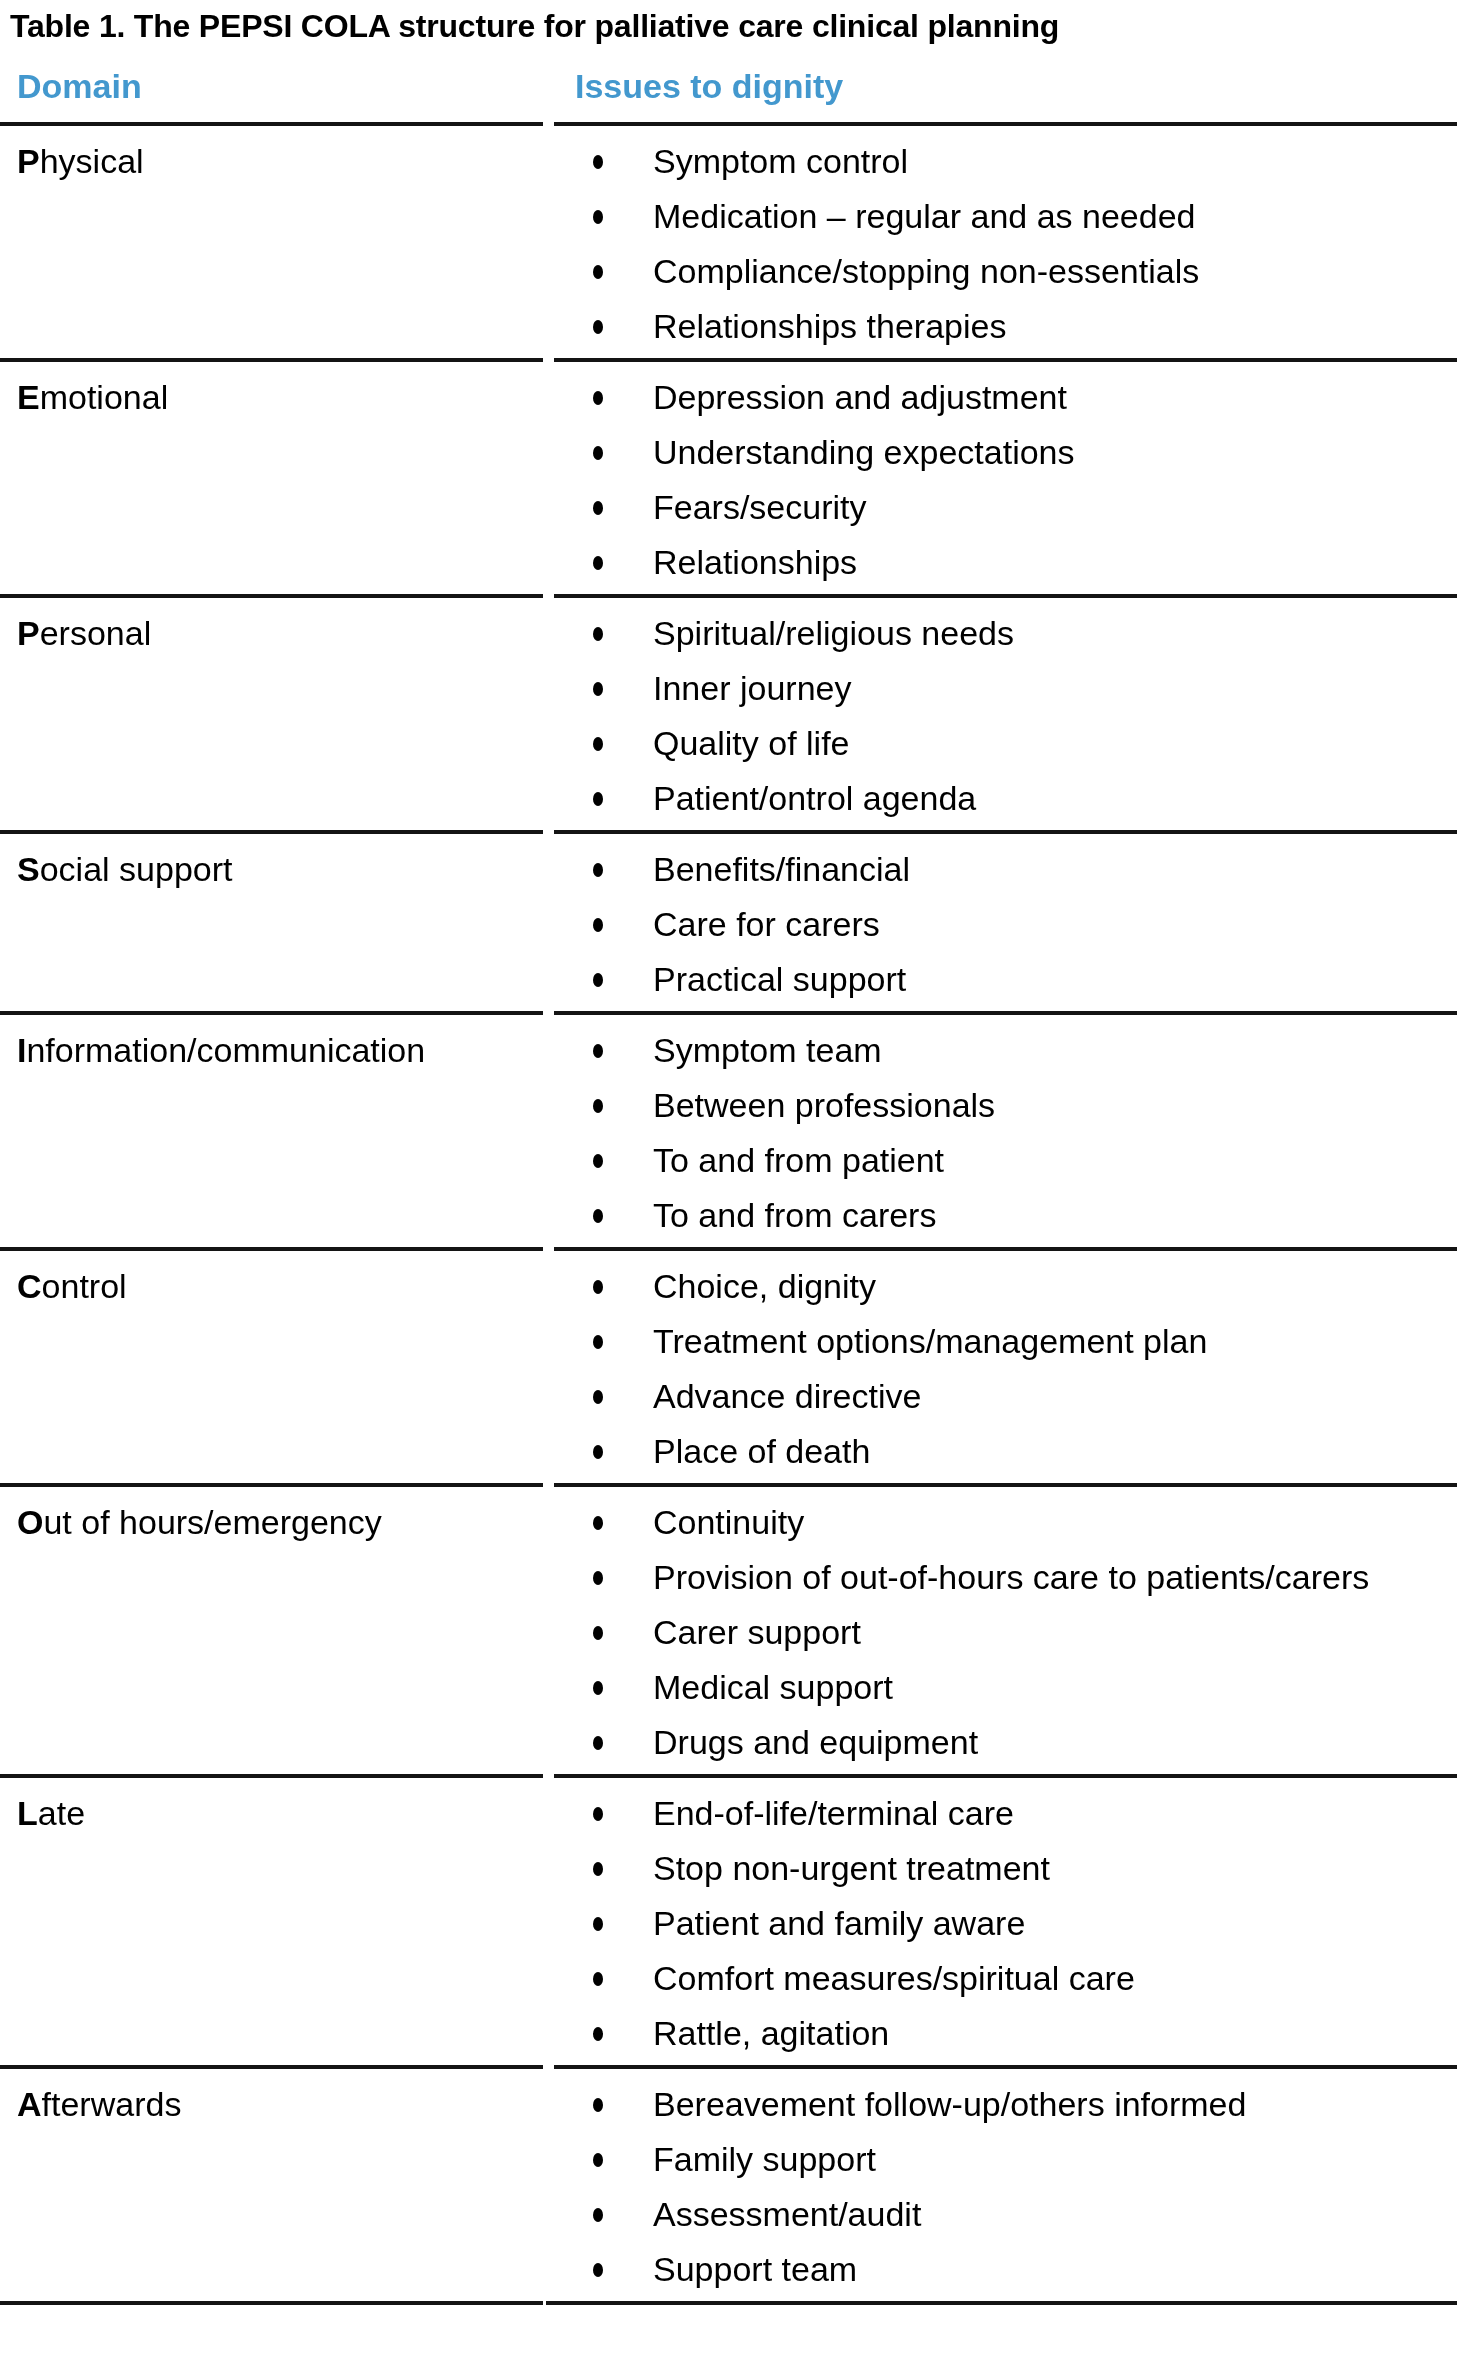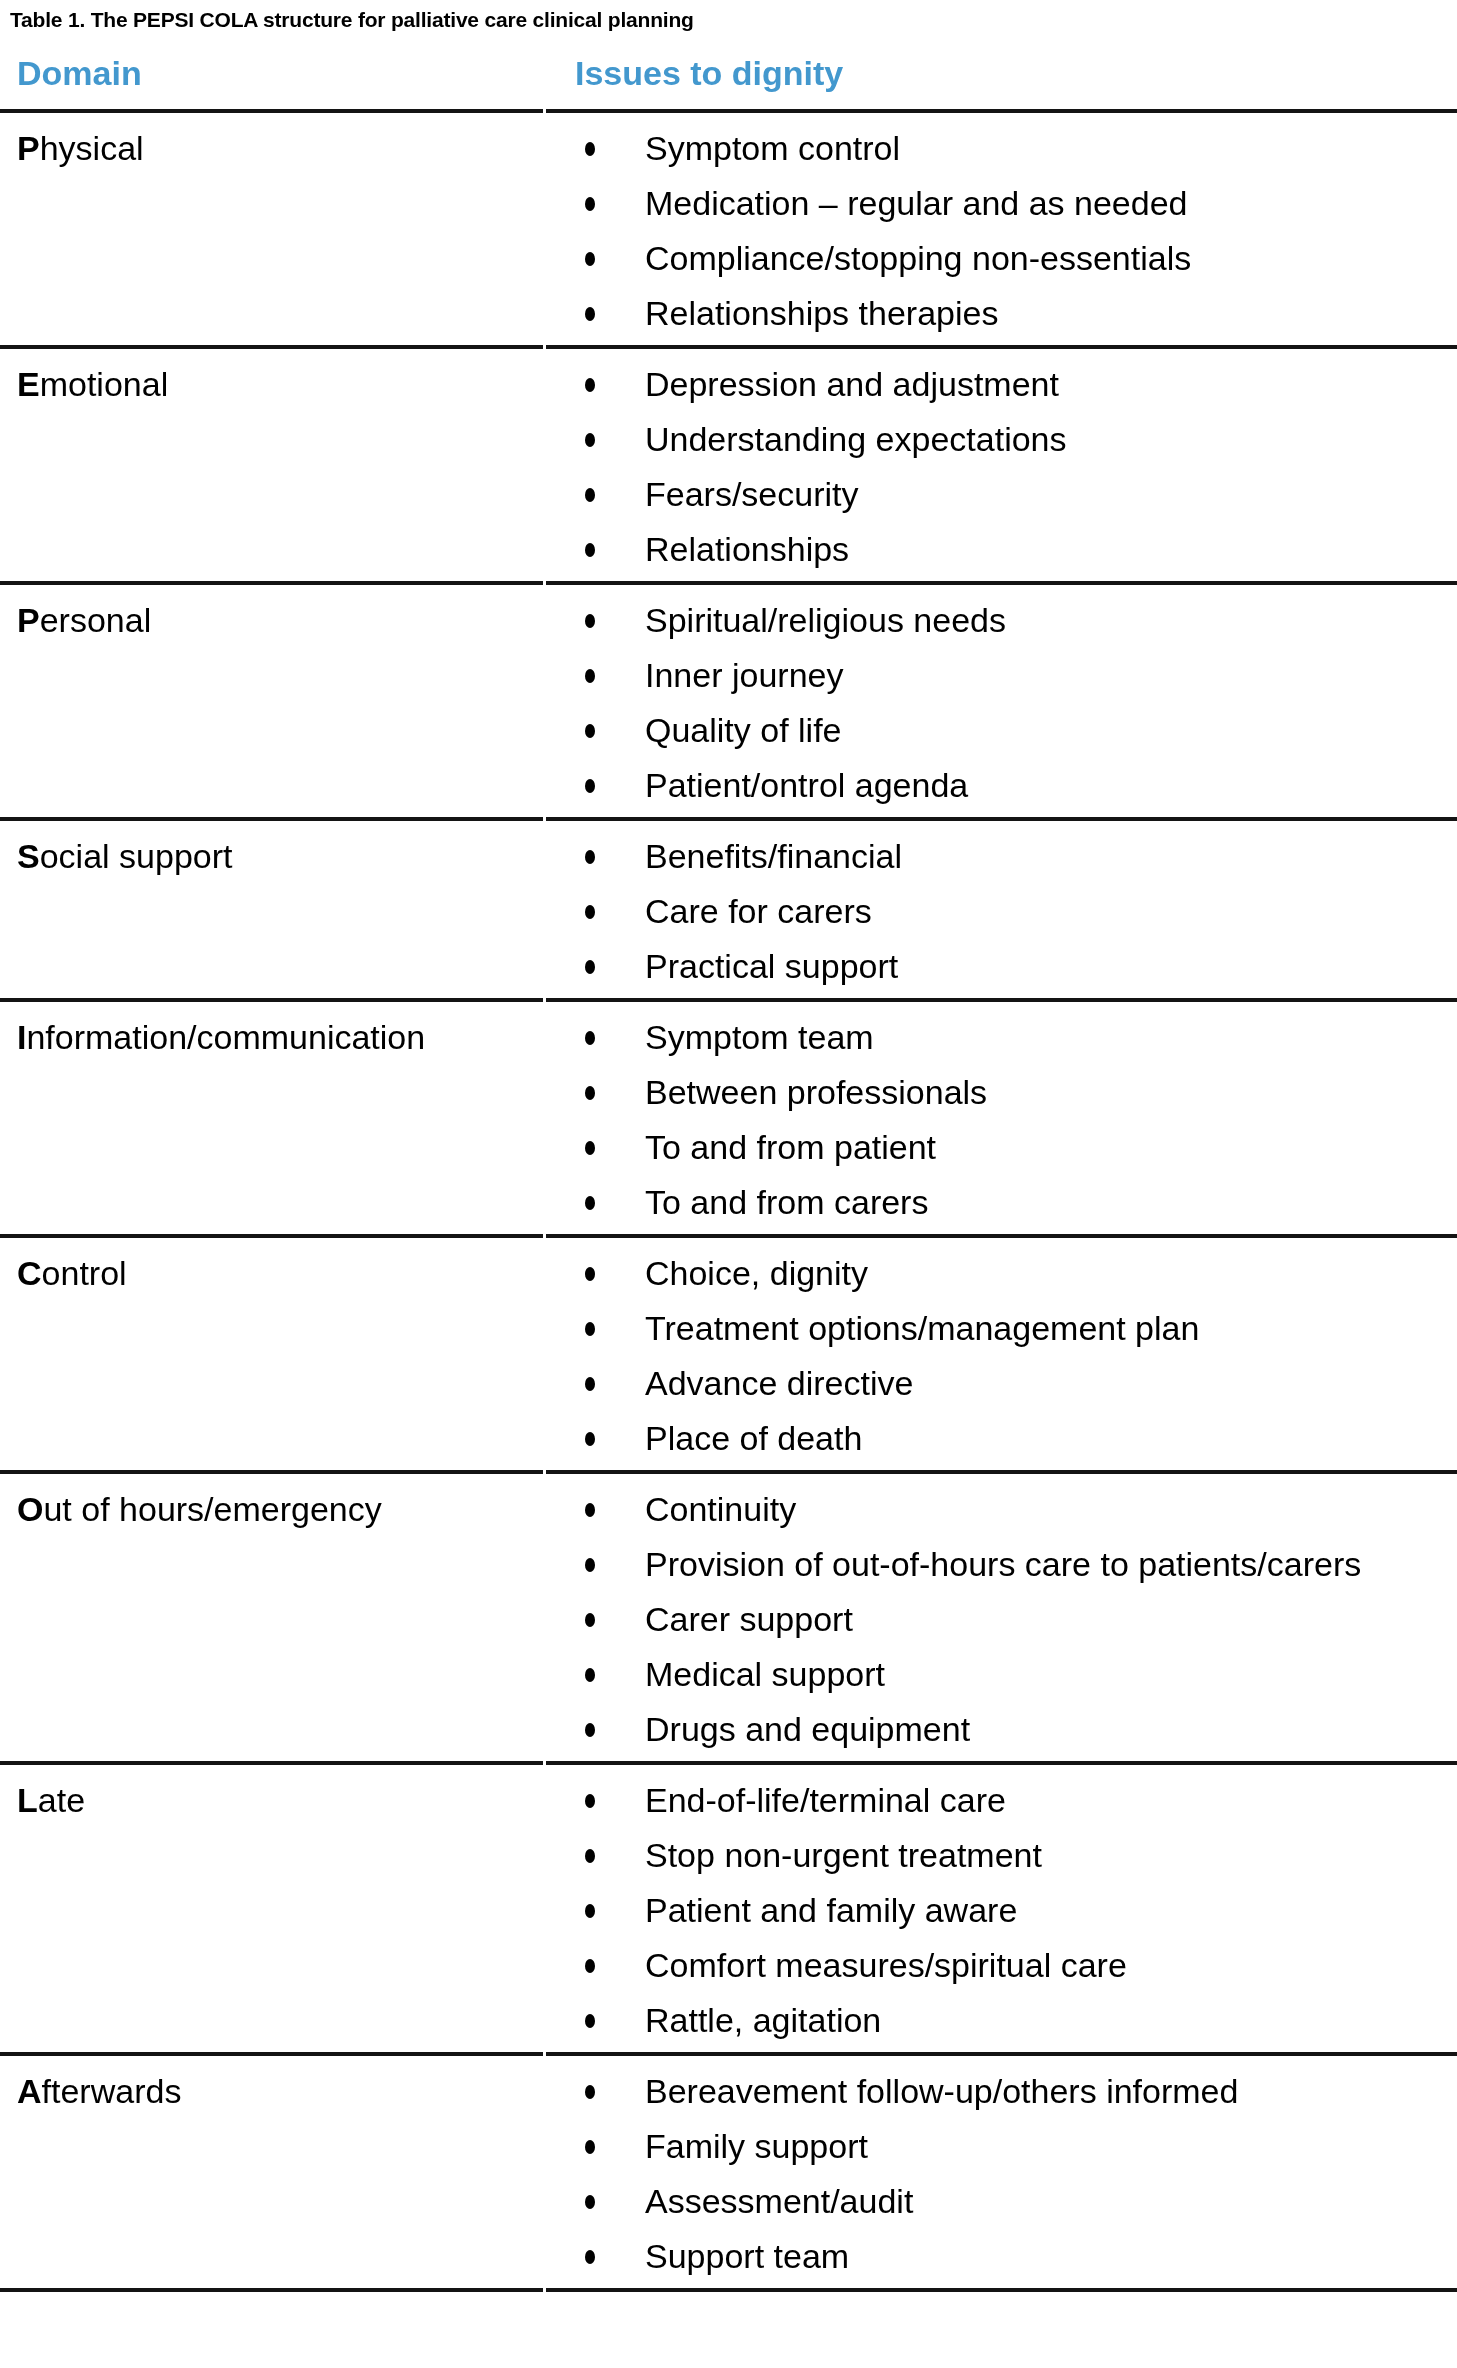--- a/index.html
+++ b/index.html
@@ -7,21 +7,21 @@
     position: relative;
     width: 1457px;
     height: 2368px;
     background: #ffffff;
     color: #000000;
     font-family: "Liberation Sans", sans-serif;
     overflow: hidden;
     box-sizing: border-box;
   }
   .title {
-    font-size: 21px;
+    font-size: 32px;
     font-weight: bold;
     padding: 8px 16px 0 10px;
     letter-spacing: -0.2px;
     white-space: nowrap;
   }
   .thead {
     display: grid;
     grid-template-columns: 543px 1fr;
     column-gap: 3px;
     margin-top: 22px;
@@ -30,21 +30,21 @@
     font-size: 34px;
     font-weight: bold;
     color: var(--accent, #4398ce);
     padding-bottom: 16px;
   }
   .domain-h { padding-left: 17px; }
   .issues-h { padding-left: 29px; }
   .section {
     display: grid;
     grid-template-columns: 543px 1fr;
-    column-gap: 3px;
+    column-gap: 11px;
   }
   .section > div { border-top: 4px solid #141414; }
   .domain-cell {
     font-size: 34px;
     padding: 15px 0 0 17px;
     line-height: 40px;
     white-space: nowrap;
   }
   .d-initial { font-weight: bold; }
   .issues-cell ul {

